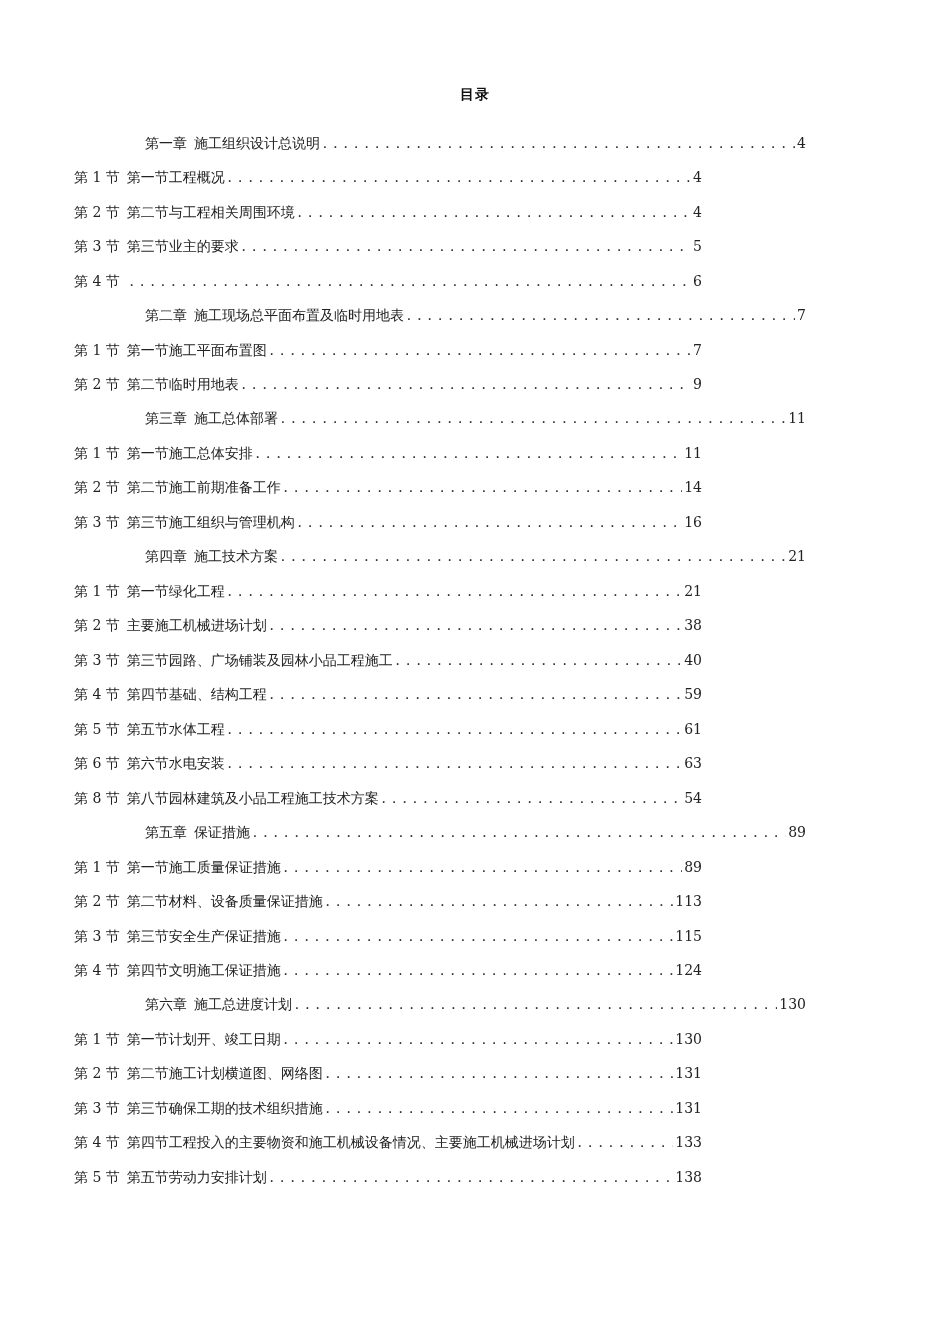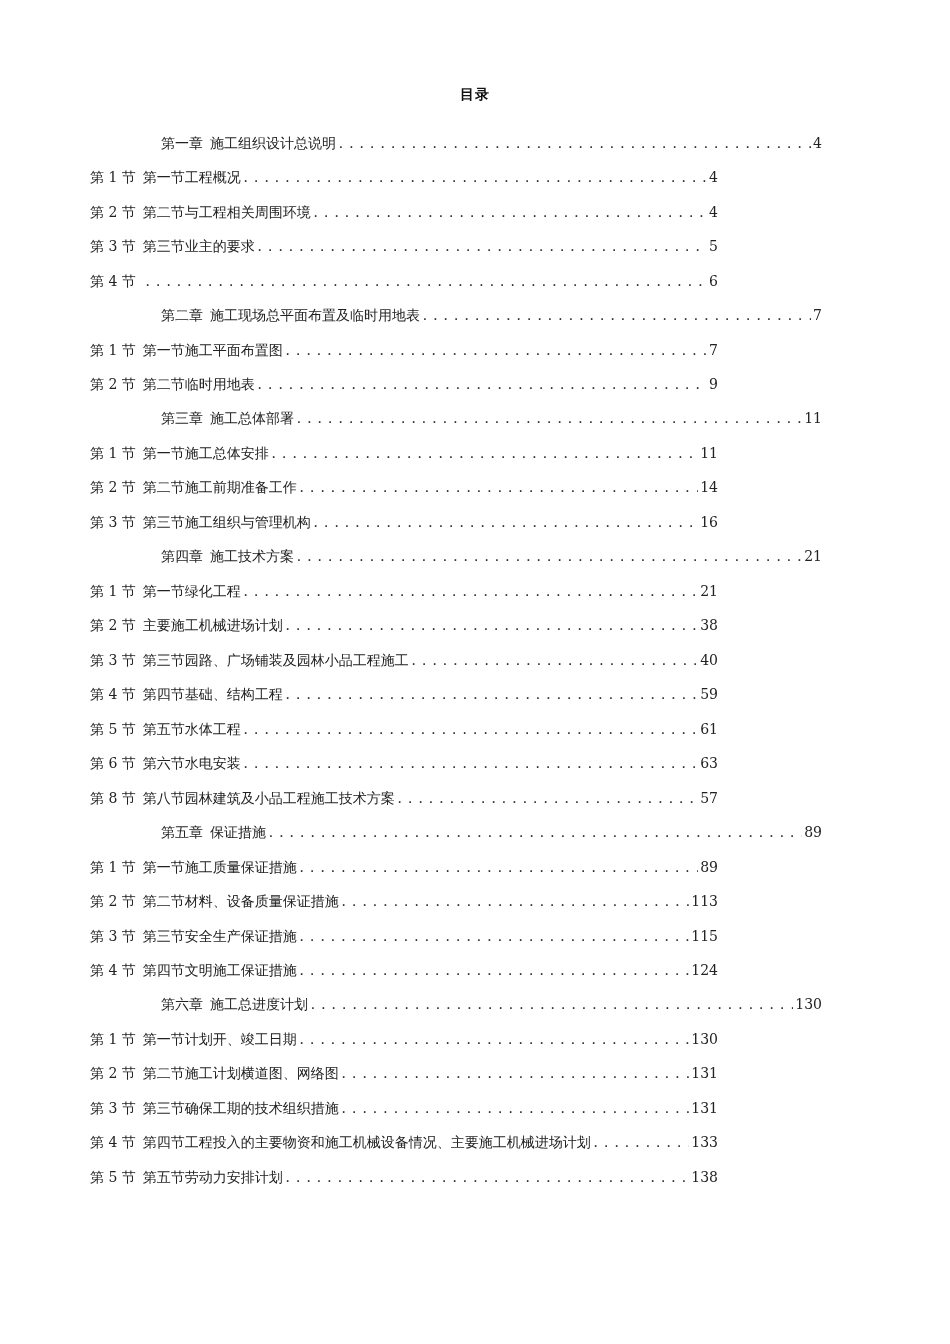--- a/index.html
+++ b/index.html
@@ -33,21 +33,20 @@
       font-weight: bold;
       font-size: 14px;
       letter-spacing: 1px;
       color: #111;
     }
     .toc-list {
       position: absolute;
       top: 126px;
       left: 0;
       width: 884px;
-      margin-left: 16px;
     }
     .toc-row {
       position: relative;
       height: 34.48px;
       display: flex;
       align-items: center;
       font-size: 14px;
       line-height: 20px;
       color: #222;
     }
@@ -249,21 +248,21 @@
           <span class="toc-text">第六节水电安装</span>
           <span class="toc-leader"></span>
           <span class="toc-page">63</span>
         </div>
       </div>
     <div class="toc-row section">
         <div class="toc-inner">
           <span class="toc-label">第 8 节</span>
           <span class="toc-text">第八节园林建筑及小品工程施工技术方案</span>
           <span class="toc-leader"></span>
-          <span class="toc-page">57</span>
+          <span class="toc-page">54</span>
         </div>
       </div>
     <div class="toc-row chapter">
         <div class="toc-inner">
           <span class="toc-label">第五章</span>
           <span class="toc-text">保证措施</span>
           <span class="toc-leader"></span>
           <span class="toc-page">89</span>
         </div>
       </div>

